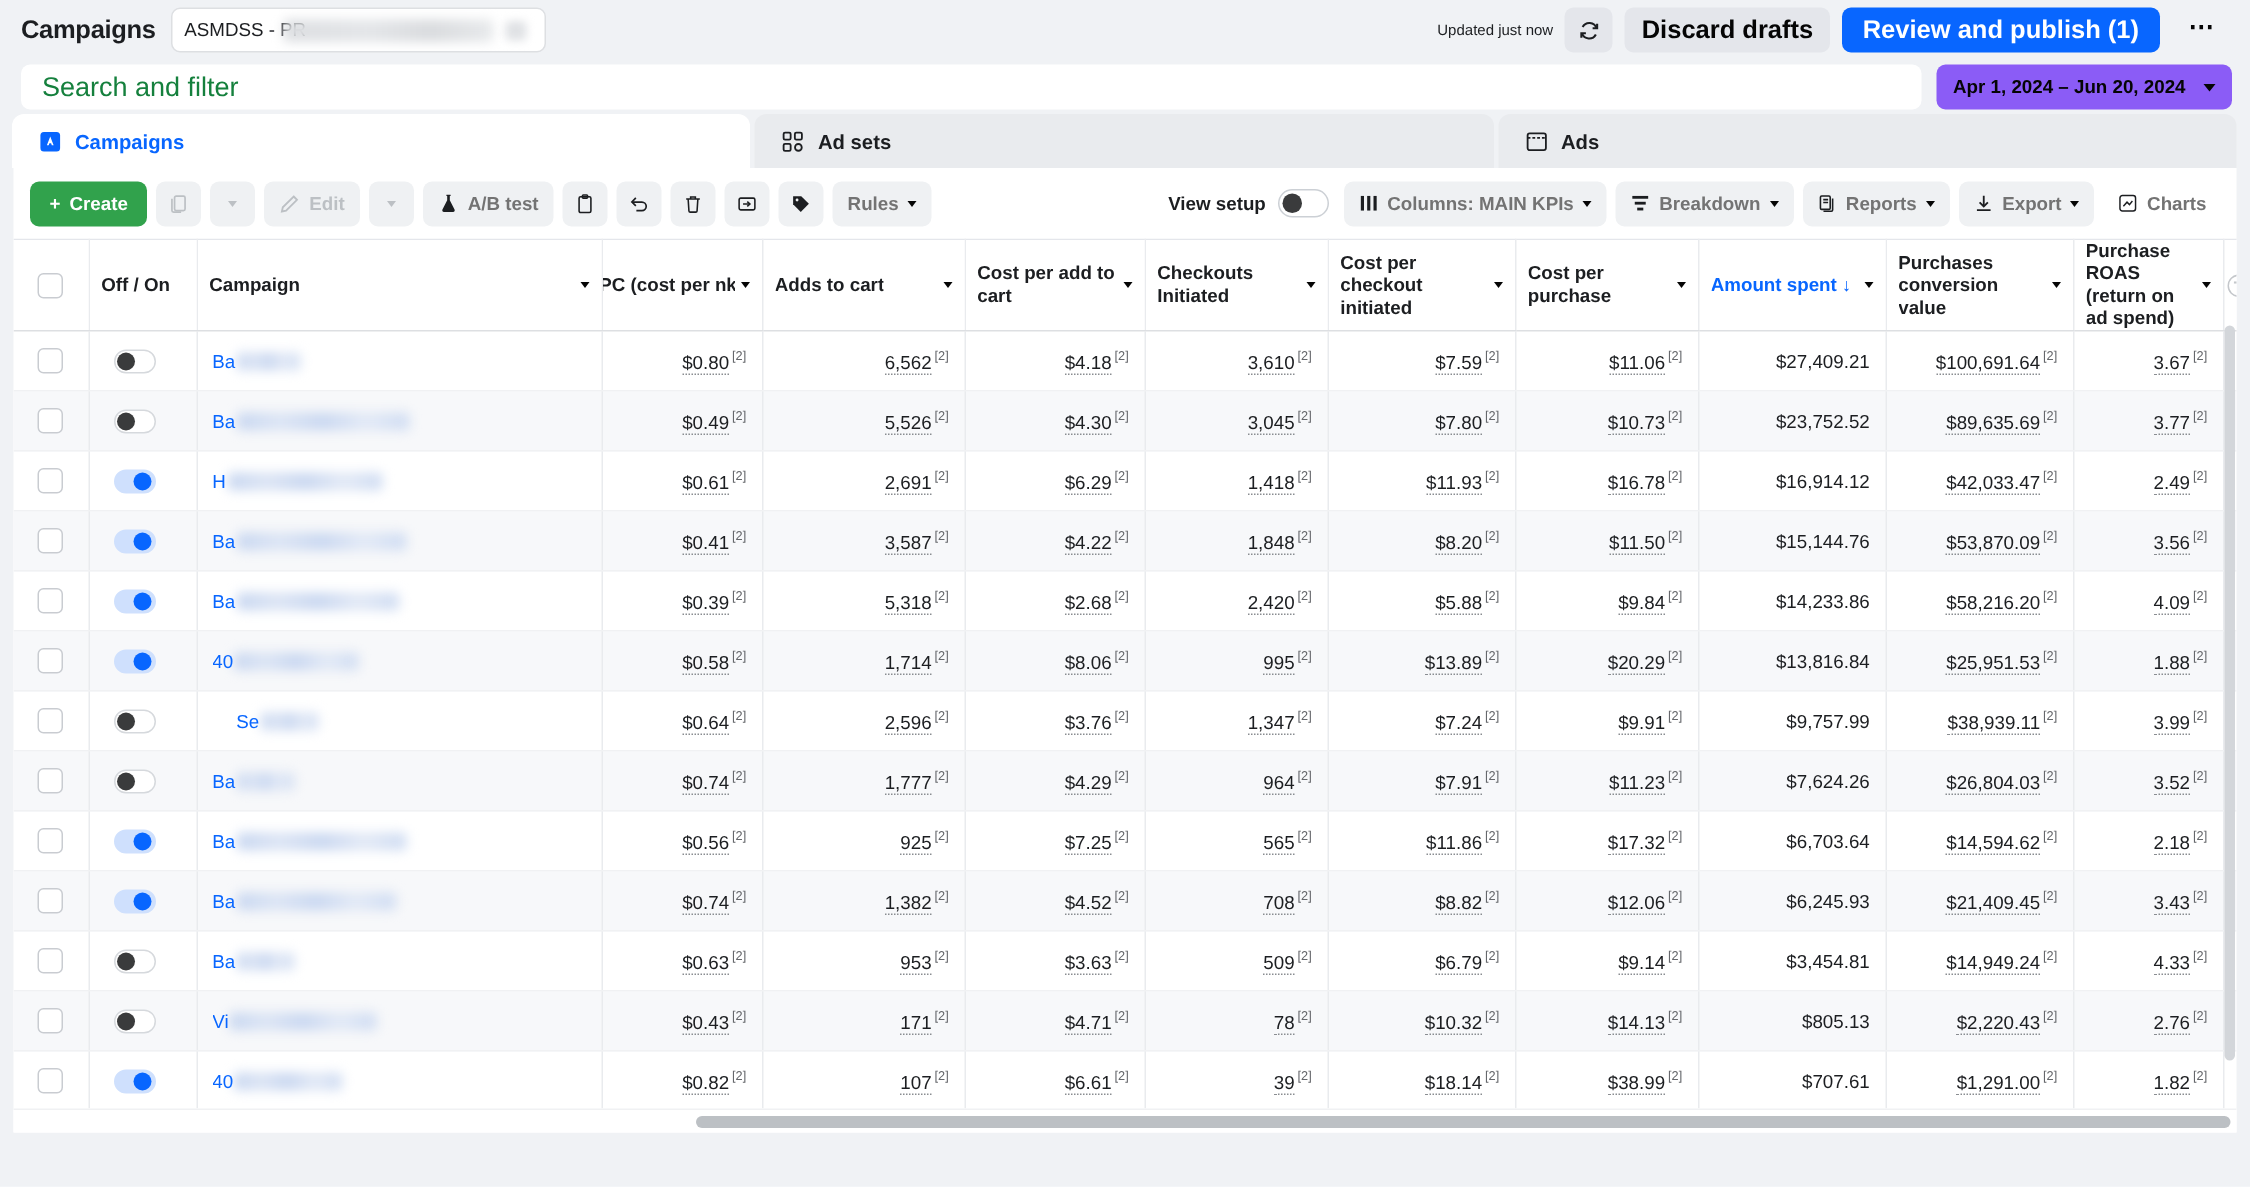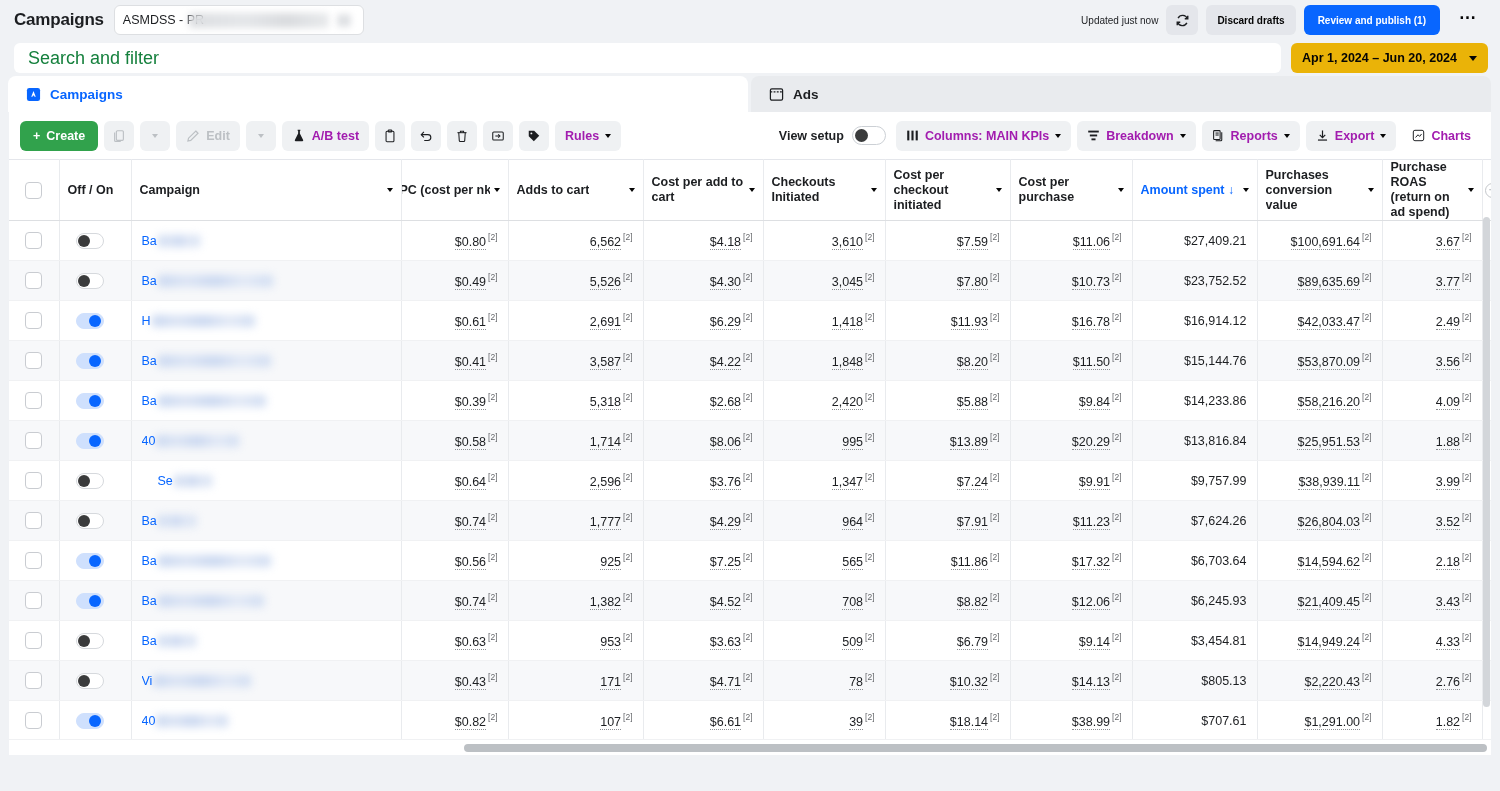--- a/index.html
+++ b/index.html
@@ -30,38 +30,38 @@
     filter: blur(3.5px); border-radius: 3px;
   }
   .acct-blur2 {
     position: absolute; left: 222px; top: 8px; height: 13px; width: 14px;
     background: #e0e2e5; filter: blur(3px); border-radius: 3px;
   }
   .topbar-right { margin-left: auto; display: flex; align-items: center; gap: 8px; }
   .upd-text { font-size: 10px; color: #1c1e21; }
   .btn {
     height: 30px; border: none; border-radius: 6px; background: #e4e6eb;
-    font-family: inherit; font-size: 10px; font-weight: bold; color: #050505;
+    font-family: inherit; font-size: 17px; font-weight: bold; color: #050505;
     display: inline-flex; align-items: center; justify-content: center;
     padding: 0 11px; cursor: pointer; gap: 5px; white-space: nowrap;
   }
   .btn.icon-only { width: 32px; padding: 0; }
   .btn.primary { background: #0866ff; color: #fff; padding: 0 14px; }
   .btn.ghost { background: transparent; }
   .dots { font-size: 17px; letter-spacing: 1px; line-height: 0; padding-bottom: 4px; }
 
   
   .searchrow { height: 36px; display: flex; align-items: center; padding: 0 12px 0 14px; gap: 10px; }
   .searchbox {
     flex: 1; height: 30px; background: #fff; border-radius: 6px;
     display: flex; align-items: center; padding: 0 14px;
     font-size: 18px; color: #15803d;
   }
   .daterange {
-    height: 30px; background: #eab308; border-radius: 6px; display: flex;
+    height: 30px; background: #8b5cf6; border-radius: 6px; display: flex;
     align-items: center; gap: 12px; padding: 0 11px; font-size: 12.5px;
     font-weight: bold; color: #050505; cursor: pointer;
   }
   .caret { width: 0; height: 0; border-left: 4px solid transparent; border-right: 4px solid transparent; border-top: 5px solid #050505; }
   .caret.sm { border-left-width: 3.5px; border-right-width: 3.5px; border-top-width: 4.5px; }
 
   
   .tabs { display: flex; align-items: flex-end; height: 36px; padding: 0 0 0 8px; gap: 3px; }
   .tab {
     flex: 1; height: 36px; background: #e9ebee; border-radius: 8px 8px 0 0;
@@ -71,21 +71,21 @@
   .tab.active { background: #fff; color: #0866ff; }
   .tab:last-child { margin-right: 9px; }
 
   
   .panel { background: #fff; margin: 0 9px; height: 643px; display: flex; flex-direction: column; }
 
   
   .toolbar { height: 47px; display: flex; align-items: center; padding: 0 10px 0 11px; gap: 6px; }
   .tb-btn {
     height: 30px; background: #eff1f3; border: none; border-radius: 6px;
-    font-family: inherit; font-size: 12.5px; font-weight: bold; color: #a21caf;
+    font-family: inherit; font-size: 12.5px; font-weight: bold; color: #737373;
     display: inline-flex; align-items: center; gap: 6px; padding: 0 10px; cursor: pointer;
     white-space: nowrap;
   }
   .tb-btn.create { background: #31a24c; color: #fff; padding: 0 13px; }
   .tb-btn.sq { width: 30px; padding: 0; justify-content: center; }
   .tb-btn.dis { color: #bcc0c4; }
   .tb-btn.plain { background: transparent; }
   .tb-spacer { margin-left: auto; }
   .viewsetup { display: flex; align-items: center; gap: 8px; font-size: 12.5px; font-weight: bold; margin-right: 4px; }
   .switch { width: 34px; height: 19px; border-radius: 10px; background: #fff; border: 1px solid #ccd0d5; position: relative; cursor: pointer; }
@@ -174,20 +174,31 @@
 
 <div class="tabs">
   <div class="tab active">
     <span>
       <svg width="15" height="15" viewBox="0 0 16 16">
           <rect x="1" y="1" width="14" height="14" rx="2.5" fill="#0866ff"></rect>
           <path d="M8 4.3l2.4 6.2H9.1L8.6 9H7.4l-.5 1.5H5.6z" fill="#fff"></path>
         </svg>
     </span>
     <span>Campaigns</span>
+  </div>
+  <div class="tab">
+    <span>
+      <svg width="15" height="15" viewBox="0 0 16 16" fill="none" stroke="#1c1e21" stroke-width="1.3">
+        <rect x="1.5" y="1.5" width="5" height="5" rx="1"></rect>
+          <rect x="9.5" y="1.5" width="5" height="5" rx="1"></rect>
+        <rect x="1.5" y="9.5" width="5" height="5" rx="1"></rect>
+          <circle cx="12" cy="12" r="2.4"></circle>
+      </svg>
+    </span>
+    <span>Ad sets</span>
   </div>
   <div class="tab">
     <span>
       <svg width="15" height="15" viewBox="0 0 16 16" fill="none" stroke="#1c1e21" stroke-width="1.3">
         <rect x="1.5" y="2" width="13" height="12" rx="1.5"></rect>
           <path d="M1.5 5.3h13" stroke-dasharray="2 1.4"></path>
       </svg>
     </span>
     <span>Ads</span>
   </div>

